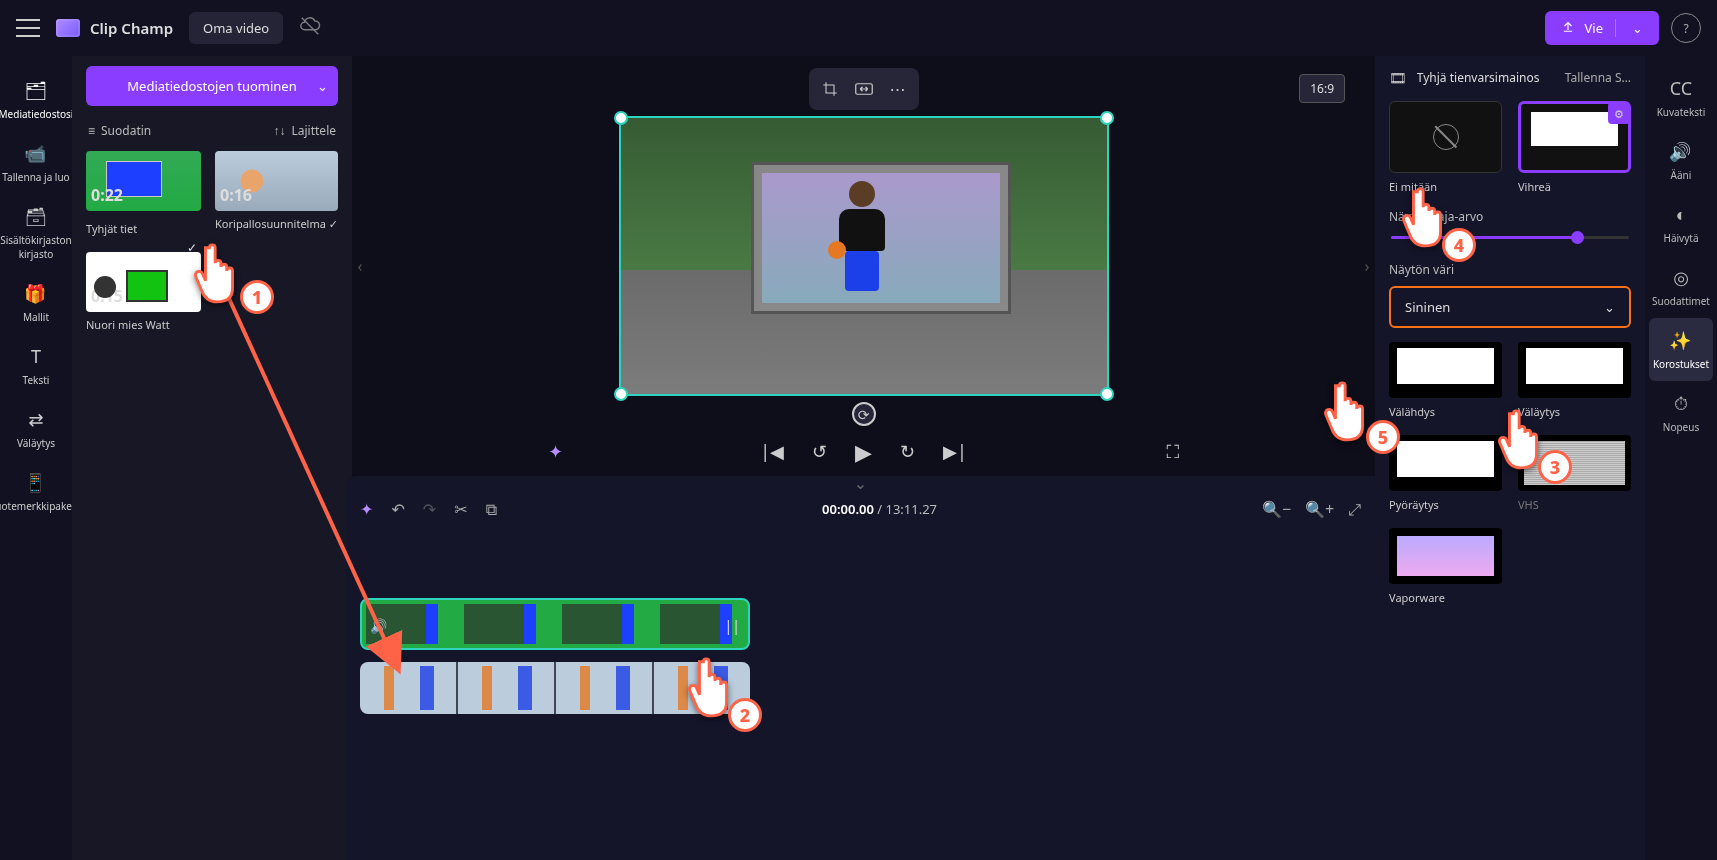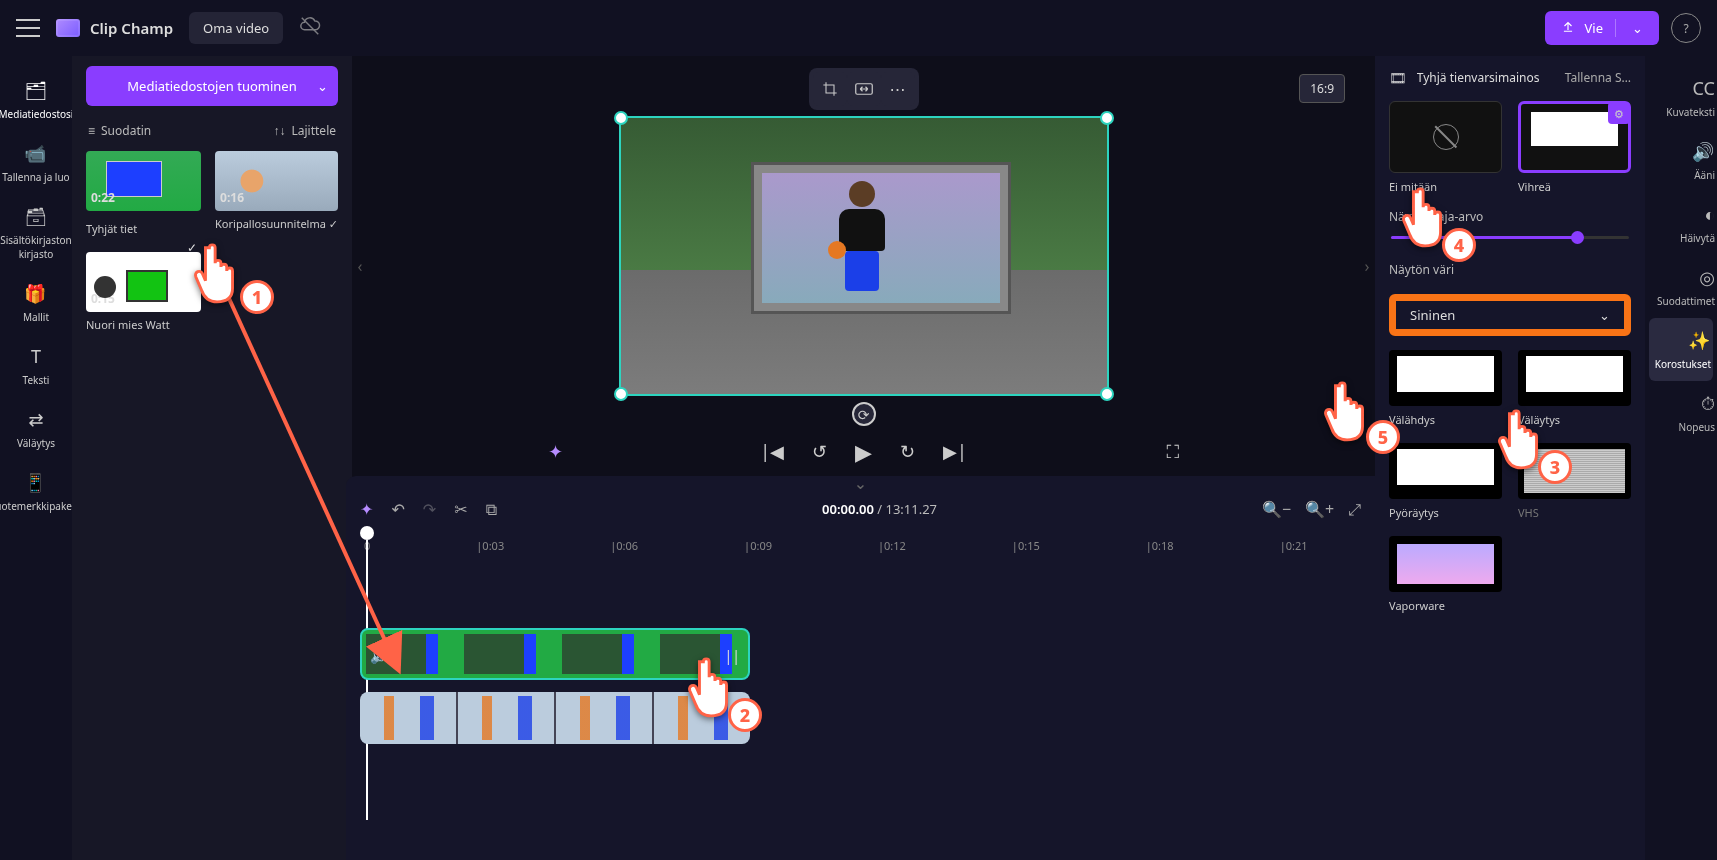--- a/index.html
+++ b/index.html
@@ -25,21 +25,21 @@
 .vnav-item.active{color:#fff}
 
 .panel-media{width:280px;background:#171726;display:flex;flex-direction:column;padding:10px 14px}
 .import-btn{background:#8a3dff;color:#fff;border-radius:6px;font-size:13px;display:flex;align-items:center;justify-content:center;height:40px;position:relative;cursor:pointer}
 .import-btn .chev2{position:absolute;right:10px}
 .media-filters{display:flex;align-items:center;gap:20px;margin:16px 2px 12px;color:#bbb;font-size:12px}
 .media-filters .mf{display:flex;align-items:center;gap:6px;cursor:pointer}
 .media-grid{display:grid;grid-template-columns:repeat(2,1fr);gap:14px}
 .media-item{display:flex;flex-direction:column;gap:5px}
 .thumb{position:relative;height:60px;border-radius:4px;overflow:hidden;cursor:grab}
-.dur{position:absolute;left:5px;bottom:5px;font-size:12px;font-weight:700}
+.dur{position:absolute;left:5px;bottom:5px;font-size:16px;font-weight:700}
 .check{position:absolute;right:4px;bottom:-18px;font-size:12px;color:#ddd}
 .media-label{font-size:11px;color:#ccc;white-space:nowrap;overflow:hidden;text-overflow:ellipsis}
 .thumb1{background:linear-gradient(#3a5,#2a4)}
 .thumb1::before{content:"";position:absolute;left:20px;top:10px;width:54px;height:34px;background:#1d3fff;border:1px solid #ccc}
 .thumb2{background:radial-gradient(circle at 30% 50%,#e8a46a 12%,transparent 13%),linear-gradient(#bcd,#9ab)}
 .thumb3{background:#fff}
 .thumb3::before{content:"";position:absolute;left:40px;top:18px;width:38px;height:28px;background:#12c312;border:2px solid #333}
 .thumb3::after{content:"";position:absolute;left:8px;top:24px;width:22px;height:22px;background:#333;border-radius:50%}
 
 .stage-wrap{flex:1;display:flex;flex-direction:column;background:#0e0e1a;position:relative}
@@ -97,30 +97,30 @@
 .opt-none .circ{width:26px;height:26px;border:1.5px solid #888;border-radius:50%;position:relative}
 .opt-none .circ::after{content:"";position:absolute;left:-3px;top:11px;width:30px;height:1.5px;background:#888;transform:rotate(45deg)}
 .opt-green{border:3px solid #8a3dff}
 .opt-green::before{content:"";position:absolute;top:8px;left:10px;right:10px;height:34px;background:#fff}
 .opt-green .adj{position:absolute;right:-2px;top:-2px;width:22px;height:22px;background:#8a3dff;border-radius:4px;display:flex;align-items:center;justify-content:center;font-size:11px}
 .label-sm{font-size:12px;color:#bbb}
 .slider{position:relative;height:16px;margin:4px 2px 2px}
 .slider .track{position:absolute;left:0;right:0;top:7px;height:3px;background:#333;border-radius:2px}
 .slider .fill{position:absolute;left:0;width:78%;top:7px;height:3px;background:#8a3dff;border-radius:2px}
 .slider .knob{position:absolute;left:78%;top:2px;width:13px;height:13px;border-radius:50%;background:#8a3dff;margin-left:-6px}
-.select{height:42px;border:7px solid #f97316;border-radius:6px;display:flex;align-items:center;justify-content:space-between;padding:0 14px;font-size:13px;cursor:pointer;color:#ddd}
+.select{height:42px;border:2px solid #f97316;border-radius:6px;display:flex;align-items:center;justify-content:space-between;padding:0 14px;font-size:13px;cursor:pointer;color:#ddd}
 .fx{display:flex;flex-direction:column;gap:6px;font-size:11px;color:#ccc}
 .fx-box{height:56px;background:#000;border-radius:4px;position:relative;overflow:hidden;cursor:pointer}
 .fx-box.white::before{content:"";position:absolute;top:6px;left:8px;right:8px;bottom:14px;background:#fff}
 .fx-box.vhs::before{content:"";position:absolute;inset:6px;background:repeating-linear-gradient(0deg,#ccc 0 1px,#aaa 1px 2px)}
 .fx-box.rot::before{content:"";position:absolute;left:22px;top:2px;width:46px;height:46px;background:#fff;transform:rotate(30deg)}
 .fx-box.vap::before{content:"";position:absolute;inset:8px;background:linear-gradient(#baf,#eae)}
 
 .rtools{width:72px;background:#111122;display:flex;flex-direction:column;align-items:center;padding-top:10px}
-.rt-item{display:flex;flex-direction:column;align-items:flex-end;gap:5px;font-size:10px;color:#bbb;padding:10px 2px;width:100%;cursor:pointer;text-align:center}
+.rt-item{display:flex;flex-direction:column;align-items:center;gap:5px;font-size:10px;color:#bbb;padding:10px 2px;width:100%;cursor:pointer;text-align:center}
 .rt-item .ico{font-size:18px}
 .rt-item.active{background:#2a2a40;color:#fff;border-radius:6px;margin:0 4px;width:calc(100% - 8px)}
 
 
 .hand{position:absolute;width:58px;height:68px;pointer-events:none;z-index:50}
 .hand svg{width:100%;height:100%;filter:drop-shadow(0 2px 3px rgba(0,0,0,.5))}
 .badge{position:absolute;width:34px;height:34px;border-radius:50%;background:#fff;border:3px solid #ff6347;color:#ff6347;font-weight:800;font-size:18px;display:flex;align-items:center;justify-content:center;z-index:51;pointer-events:none}
 .arrow{position:absolute;z-index:49;pointer-events:none}
 </style>
 </head>
@@ -295,33 +295,20 @@
           <span class="cur">00:00.00</span>
           <span> / </span>
           <span>13:11.27</span>
         </div>
         <div class="tl-right">
           <span class="tl-ico">🔍−</span>
           <span class="tl-ico">🔍+</span>
           <span class="tl-ico">⤢</span>
         </div>
       </div>
-      <div class="ruler">
-        <div class="playhead"></div>
-        <div class="ticks">
-          <span>0</span>
-                <span>|0:03</span>
-                <span>|0:06</span>
-                <span>|0:09</span>
-                <span>|0:12</span>
-                <span>|0:15</span>
-                <span>|0:18</span>
-                <span>|0:21</span>
-        </div>
-      </div>
       <div class="tracks">
         <div class="clip clipA">
           <span class="speaker">🔊</span>
           <span class="pause">||</span>
         </div>
         <div class="clip clipB"></div>
       </div>
     </div>
   </div>
 </div>
@@ -348,21 +335,21 @@
   </div>
   <div>
     <div class="label-sm">Näytön raja-arvo</div>
     <div class="slider">
       <div class="track"></div>
             <div class="fill"></div>
             <div class="knob"></div>
     </div>
   </div>
   <div>
-    <div class="label-sm" style="margin-bottom:16px">Näytön väri</div>
+    <div class="label-sm" style="margin-bottom:8px">Näytön väri</div>
     <div class="select">
       <span>Sininen</span>
       <span>⌄</span>
     </div>
   </div>
   <div class="fx-grid">
     <div class="fx">
             <div class="fx-box white"></div>
             <span>Välähdys</span>
           </div>

